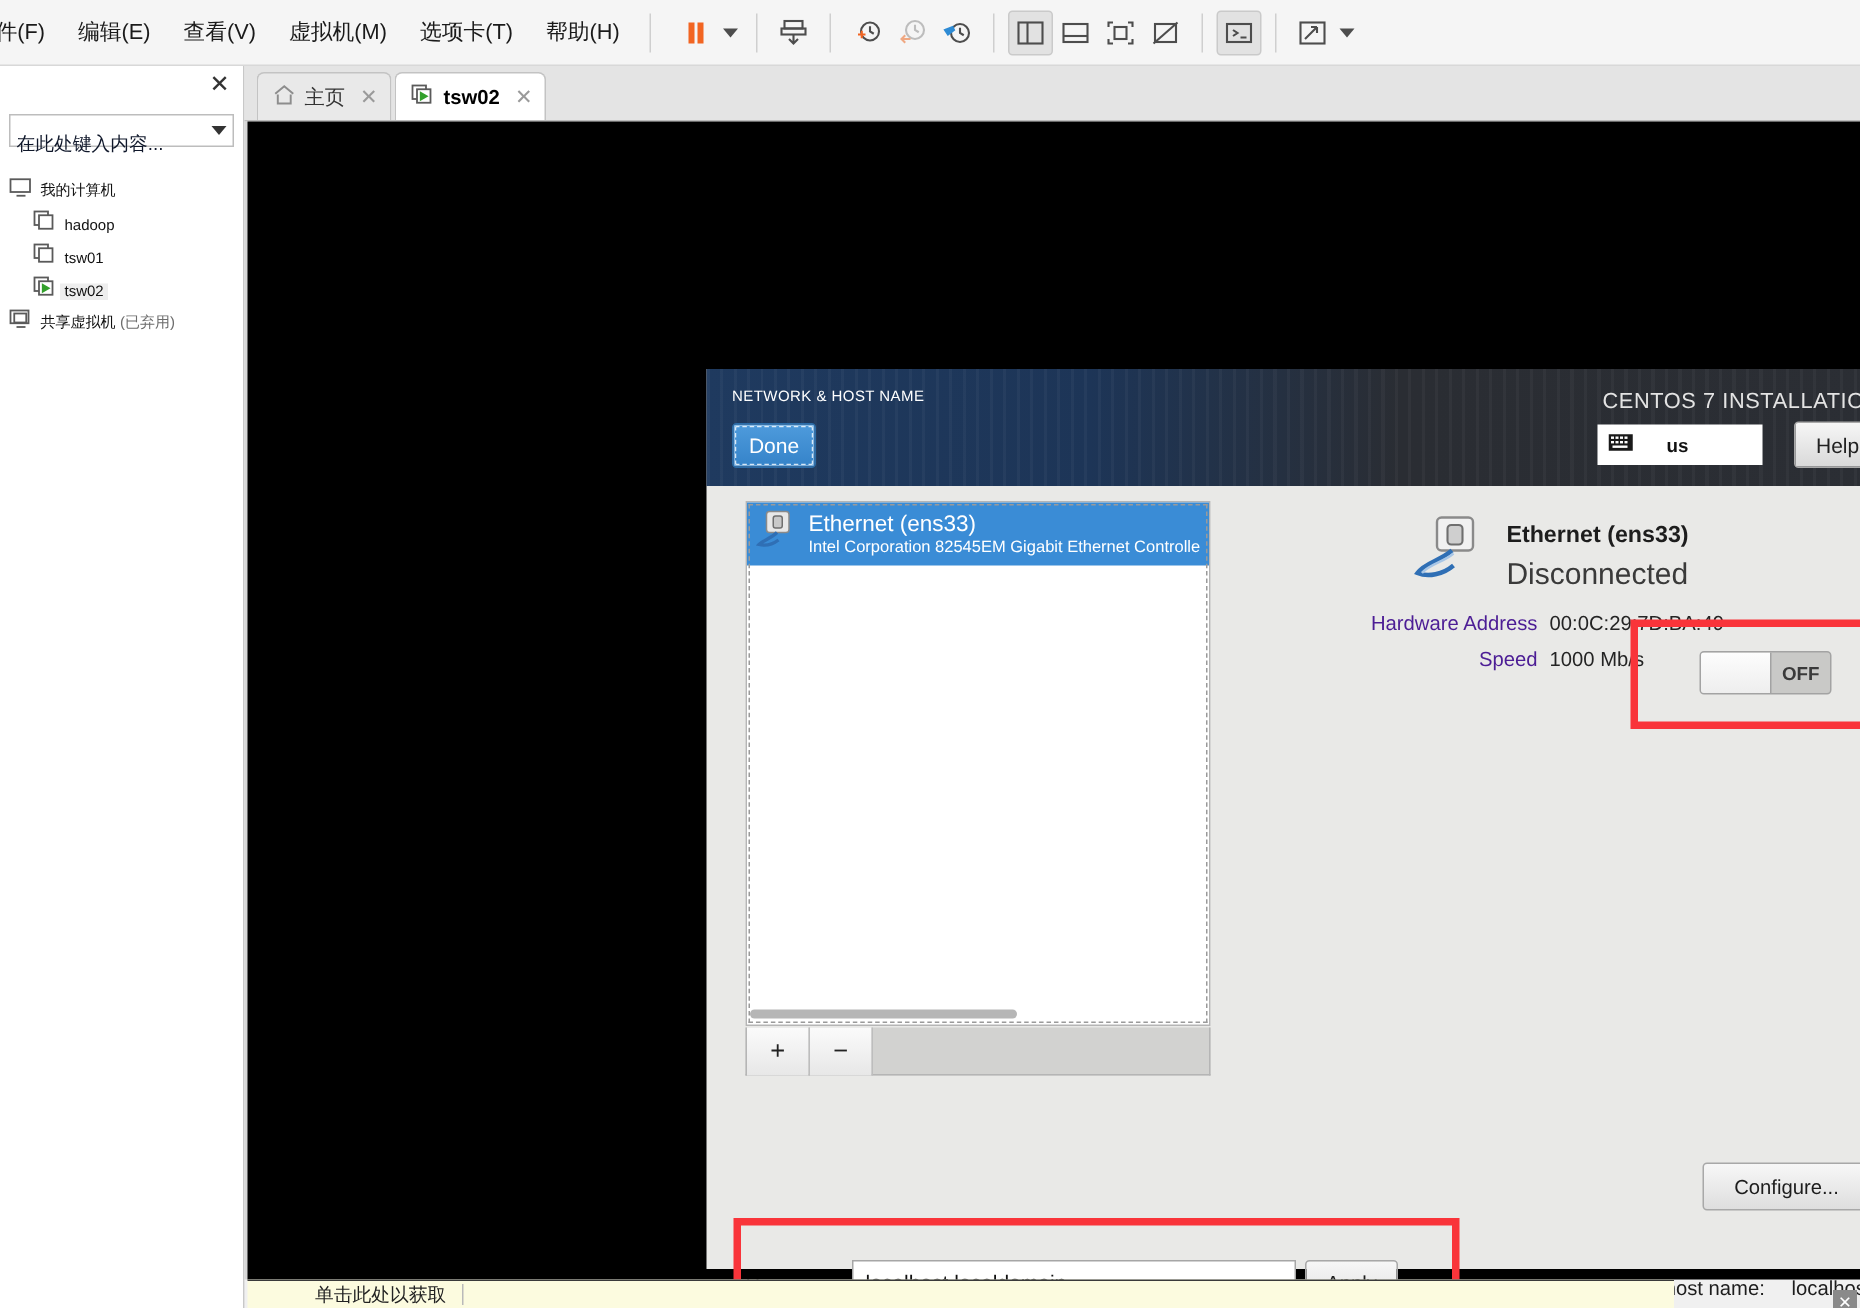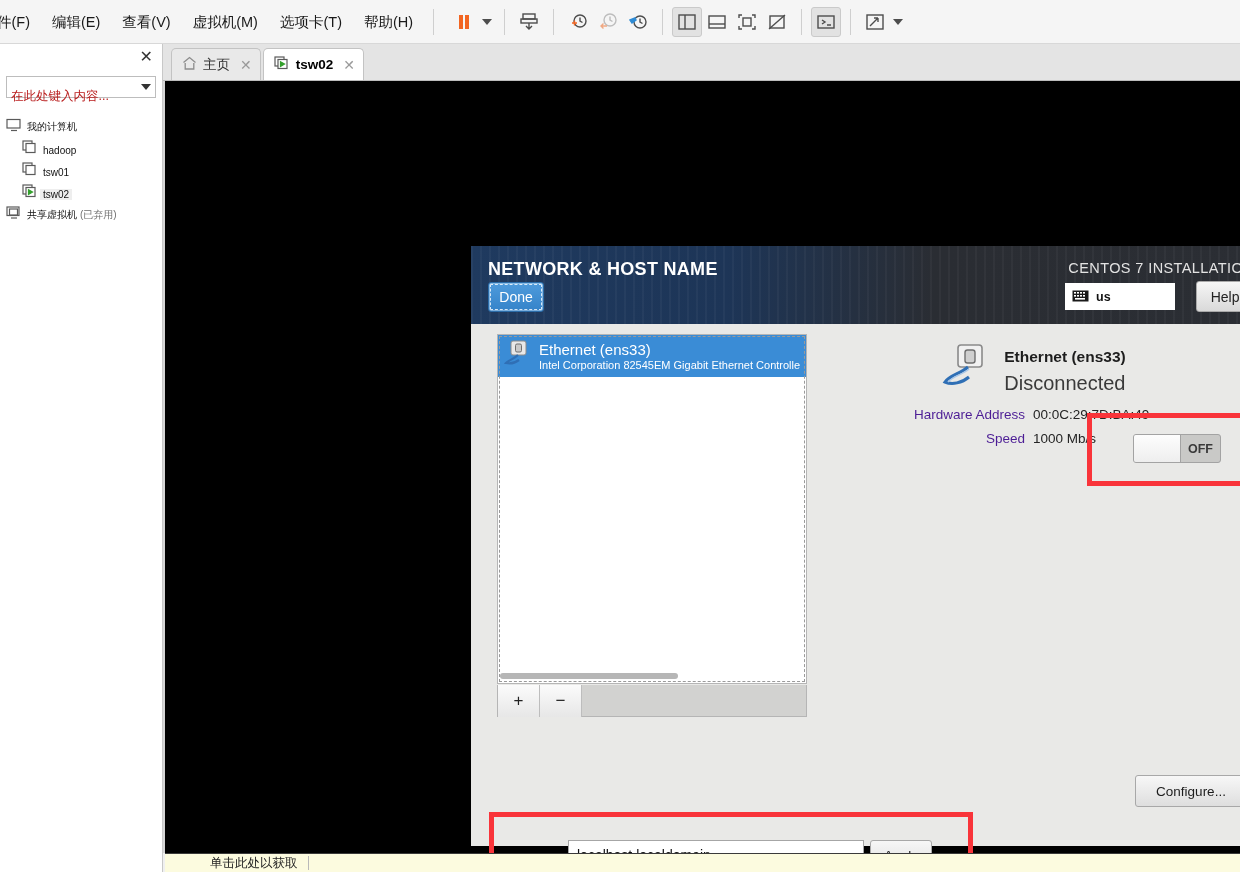--- a/index.html
+++ b/index.html
@@ -48,21 +48,21 @@
   }
   #lib-head { height: 30px; position: relative; }
   #lib-close {
     position: absolute; right: 9px; top: 4px; font-size: 16px; color: #333; cursor: default;
     line-height: 18px;
   }
   #lib-search {
     margin: 2px 6px 0 6px; height: 22px; border: 1px solid #bdbdbd; background: #fff;
     display: flex; align-items: center; padding: 0 4px;
   }
-  #lib-search .ph { font-size: 12.5px; color: #b91c1c; flex: 1; white-space: nowrap; overflow: hidden; margin-top: 19px; }
+  #lib-search .ph { font-size: 12.5px; color: #0f172a; flex: 1; white-space: nowrap; overflow: hidden; margin-top: 19px; }
   #lib-search .dd { width: 0; height: 0; border-left: 5px solid transparent; border-right: 5px solid transparent; border-top: 6px solid #333; }
 
   #lib-tree { margin-top: 14px; }
   .tree-row {
     display: flex; align-items: flex-end; height: 22px; font-size: 10px; color: #111;
     padding-left: 4px; cursor: default; white-space: nowrap;
   }
   .tree-row.indent { padding-left: 20px; }
   .tree-row.sel .tlabel { background: #eeeeee; }
   .tree-row .ticon { width: 20px; height: 18px; display: flex; align-items: center; justify-content: center; flex: 0 0 20px; }
@@ -88,21 +88,21 @@
   #vmscreen {
     position: absolute; left: 165px; top: 81px; width: 1075px; height: 772px;
     background: #000000;
   }
   #vm-scroll-left {
     position: absolute; left: 163px; top: 81px; width: 3px; height: 772px; background: #d6d6d6;
   }
 
   
   #statusbar {
-    position: absolute; left: 165px; top: 853px; width: 1075px; height: 19px;
+    position: absolute; left: 165px; top: 853px; width: 951px; height: 19px;
     background: #fcfbdf; border-top: 1px solid #3a3a3a;
     display: flex; align-items: center; overflow: hidden;
   }
   #statusbar .sb-left { font-size: 12.5px; color: #222; padding-left: 45px; white-space: nowrap; }
   #statusbar .sb-div { width: 1px; height: 14px; background: #b9b9b9; margin: 0 10px; }
   #statusbar .sb-main { font-size: 12.5px; color: #222; white-space: nowrap; }
 
   
   #anaconda {
     position: absolute; left: 306px; top: 165px; width: 799px; height: 600px;
@@ -112,39 +112,39 @@
     position: relative; height: 78px;
     background: linear-gradient(to right, #1f3a5f 0%, #1d3557 32%, #2a2d33 58%, #2b2e34 100%);
     overflow: hidden;
   }
   #an-header .stripes {
     position: absolute; inset: 0;
     background: repeating-linear-gradient(90deg, rgba(255,255,255,0.035) 0 2px, rgba(0,0,0,0) 2px 9px);
     pointer-events: none;
   }
   #an-title {
-    position: absolute; left: 17px; top: 13px; font-size: 18px; letter-spacing: .3px;
-    color: #ffffff; font-weight: bold;
+    position: absolute; left: 17px; top: 13px; font-size: 10px; letter-spacing: .3px;
+    color: #ffffff; font-weight: normal;
   }
   #done-btn {
     position: absolute; left: 17px; top: 36px; width: 56px; height: 30px;
     background: linear-gradient(to bottom, #4e9bdc, #3583c9);
     border: 1px solid #2b6ca8; border-radius: 3px;
     color: #fff; font-size: 14px; display: flex; align-items: center; justify-content: center;
     box-shadow: inset 0 0 0 1px rgba(255,255,255,.35);
     outline: 1px dashed rgba(255,255,255,.8); outline-offset: -3px;
     cursor: default;
   }
   #an-brand {
     position: absolute; right: 16px; top: 14px; font-size: 14.5px; color: #e3e3e3;
     letter-spacing: .4px;
   }
   #kbd-box {
     position: absolute; right: 95px; top: 37px; width: 110px; height: 27px;
-    background: #ffffff; display: flex; align-items: center; padding-left: 7px; gap: 7px;
+    background: #ffffff; display: flex; align-items: center; padding-left: 7px; gap: 22px;
     cursor: default;
   }
   #kbd-box .kbd-label { font-size: 12.5px; font-weight: bold; color: #111; }
   #help-btn {
     position: absolute; right: 12px; top: 35px; width: 62px; height: 31px;
     background: linear-gradient(to bottom, #f6f6f6, #d9d9d9);
     border: 1px solid #a9a9a9; border-radius: 3px;
     font-size: 14px; color: #222; display: flex; align-items: center; justify-content: center;
     cursor: default;
   }

